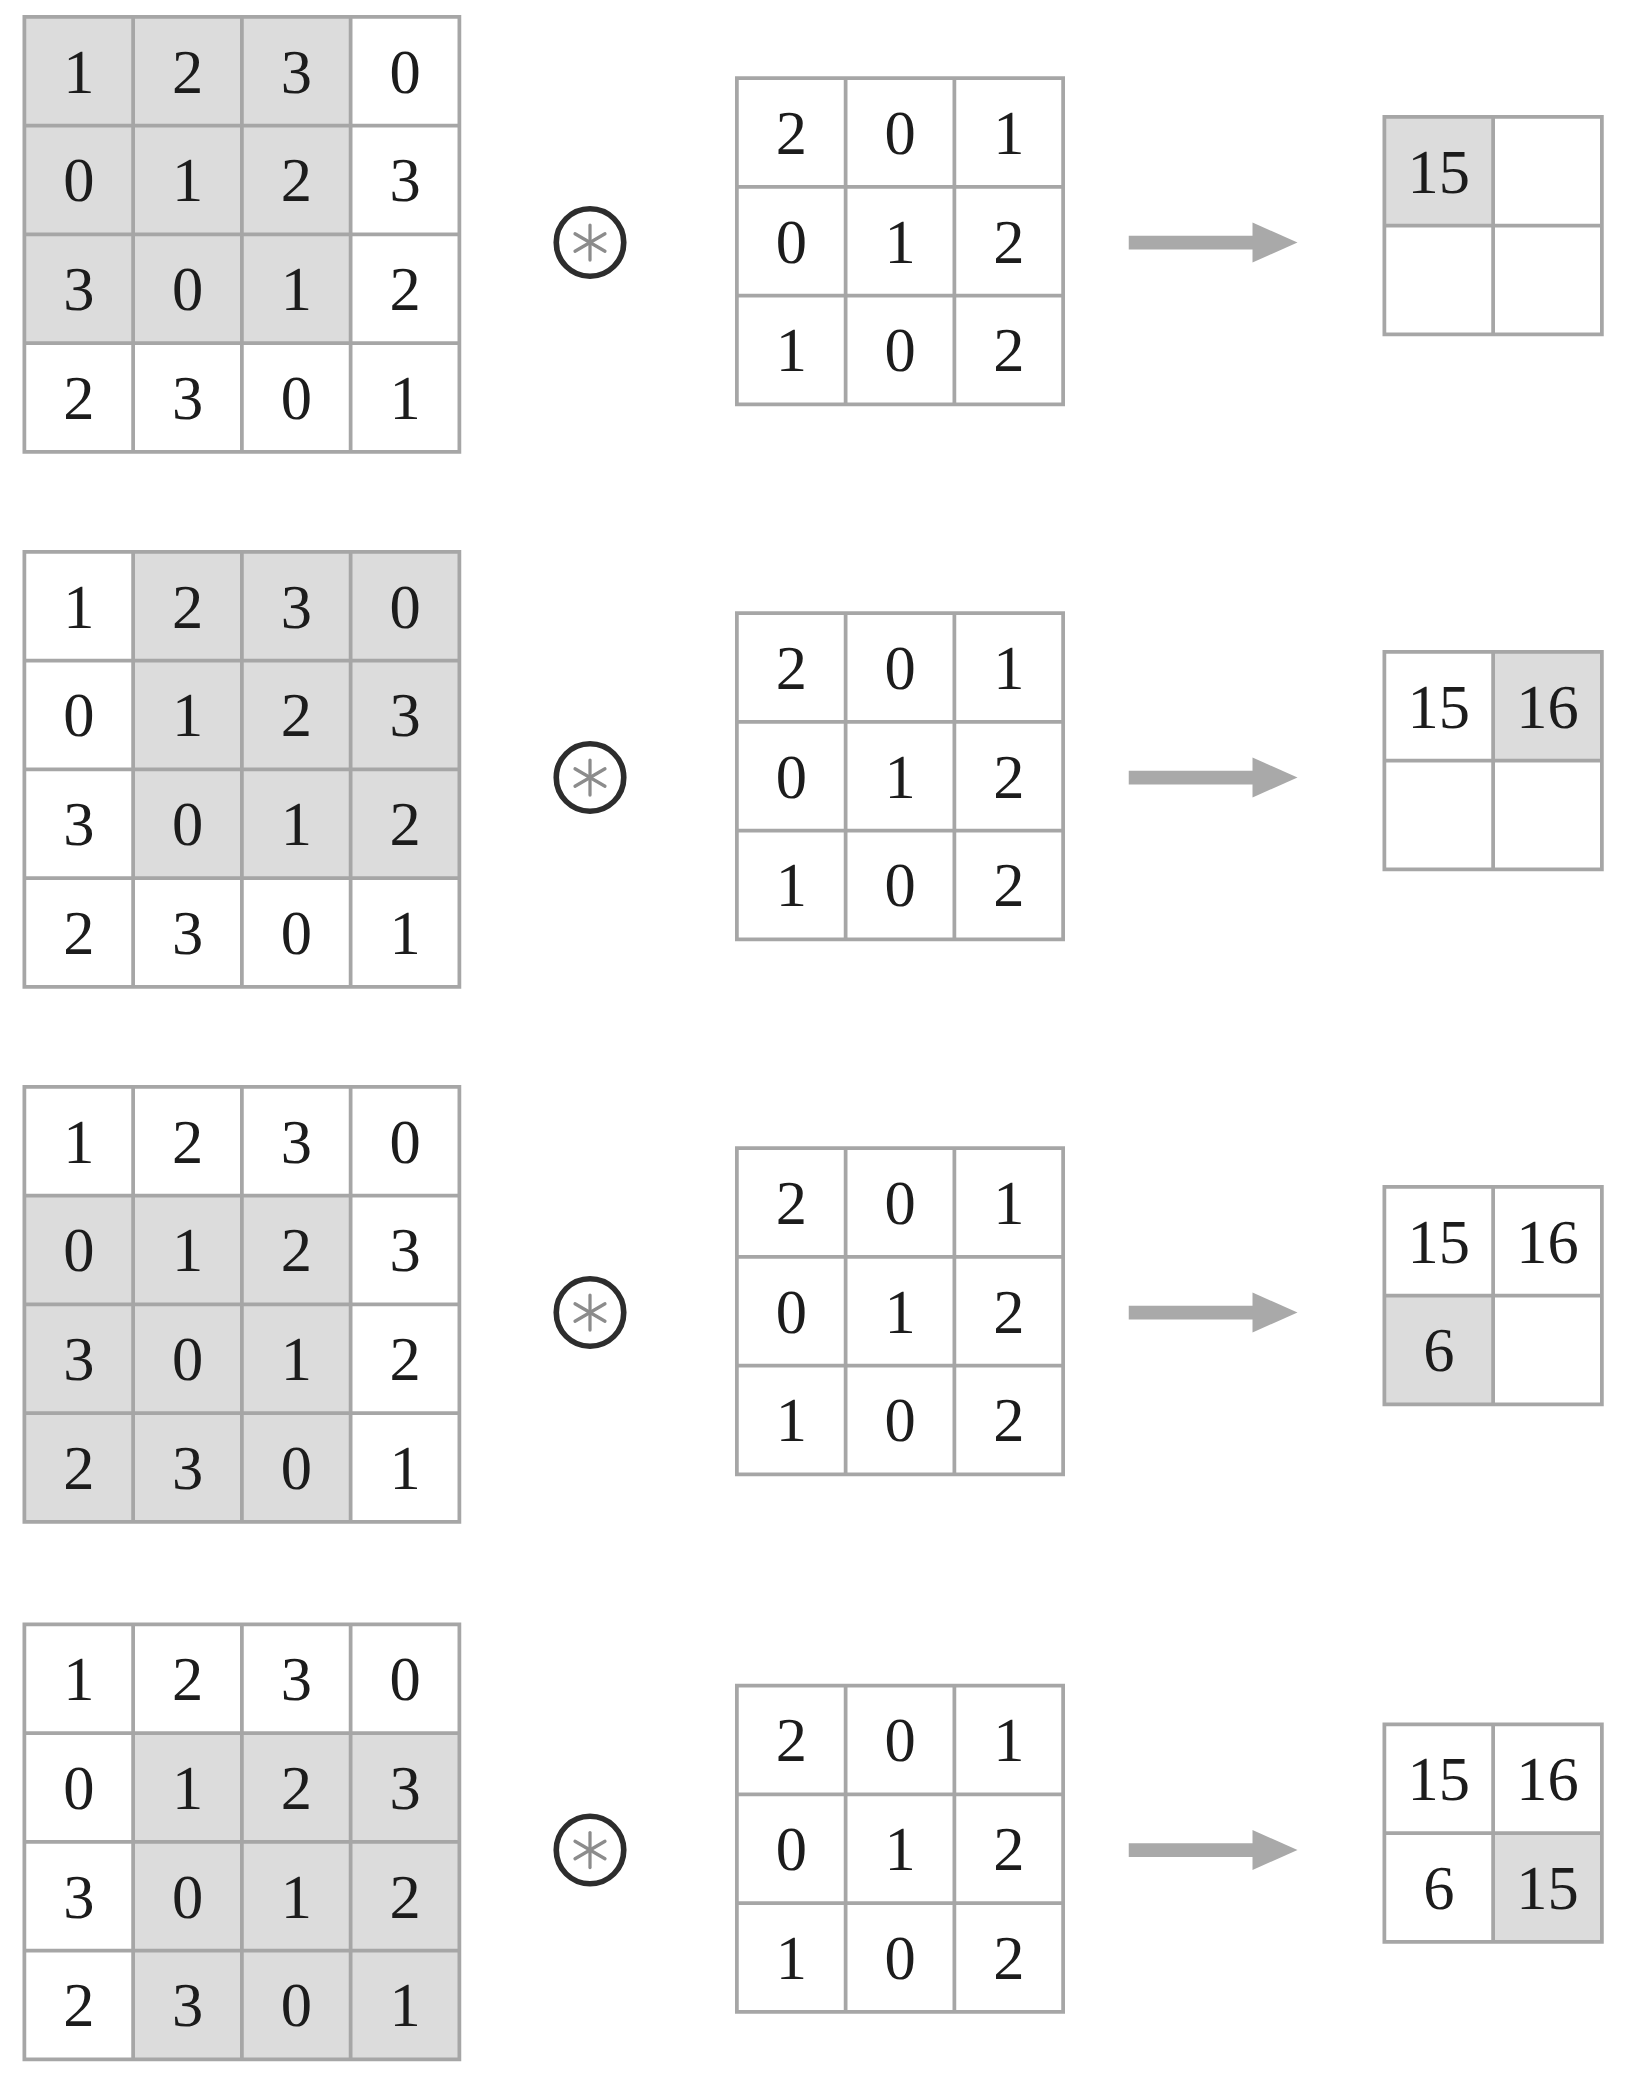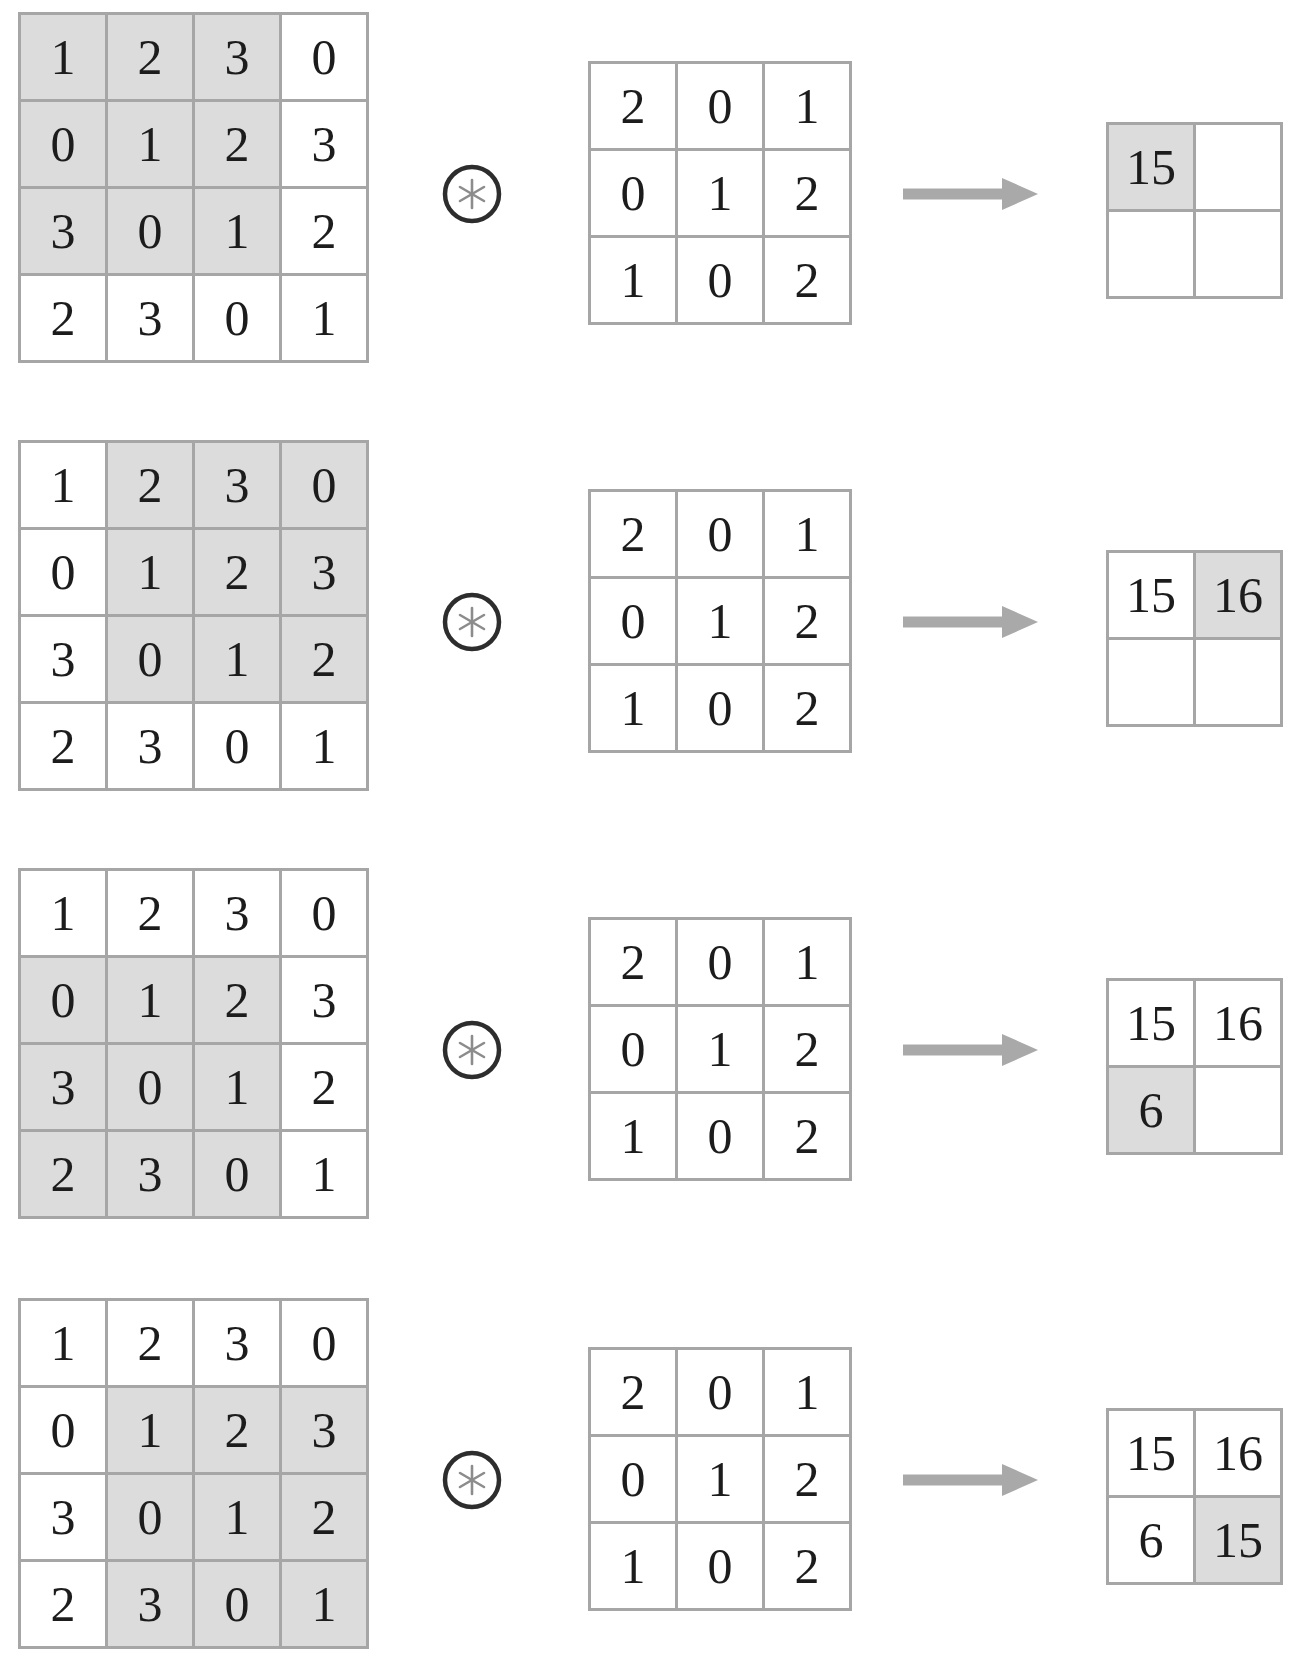--- a/index.html
+++ b/index.html
@@ -22,21 +22,21 @@
   .row{position:absolute;left:0;width:1302px;height:351px;}
   .matrix{
     position:absolute;
     display:grid;
     gap:3px;
     padding:3px;
     background:var(--grid);
   }
   .matrix.input{left:18px;top:0;grid-template-columns:repeat(4,84px);grid-auto-rows:84px;}
   .matrix.kernel{left:588px;top:49px;grid-template-columns:repeat(3,84px);grid-auto-rows:84px;}
-  .matrix.output{left:1106px;top:110px;grid-template-columns:repeat(2,84px);grid-auto-rows:84px;}
+  .matrix.output{left:1106px;top:80px;grid-template-columns:repeat(2,84px);grid-auto-rows:84px;}
   .cell{
     background:var(--cellbg);
     display:flex;align-items:center;justify-content:center;
     font-size:50px;line-height:1;
     color:var(--text);
   }
   .cell.hl{background:var(--highlight);}
   .op{position:absolute;left:440px;top:150px;width:64px;height:64px;}
   .arrow{position:absolute;left:900px;top:162px;width:140px;height:40px;}
 </style>

